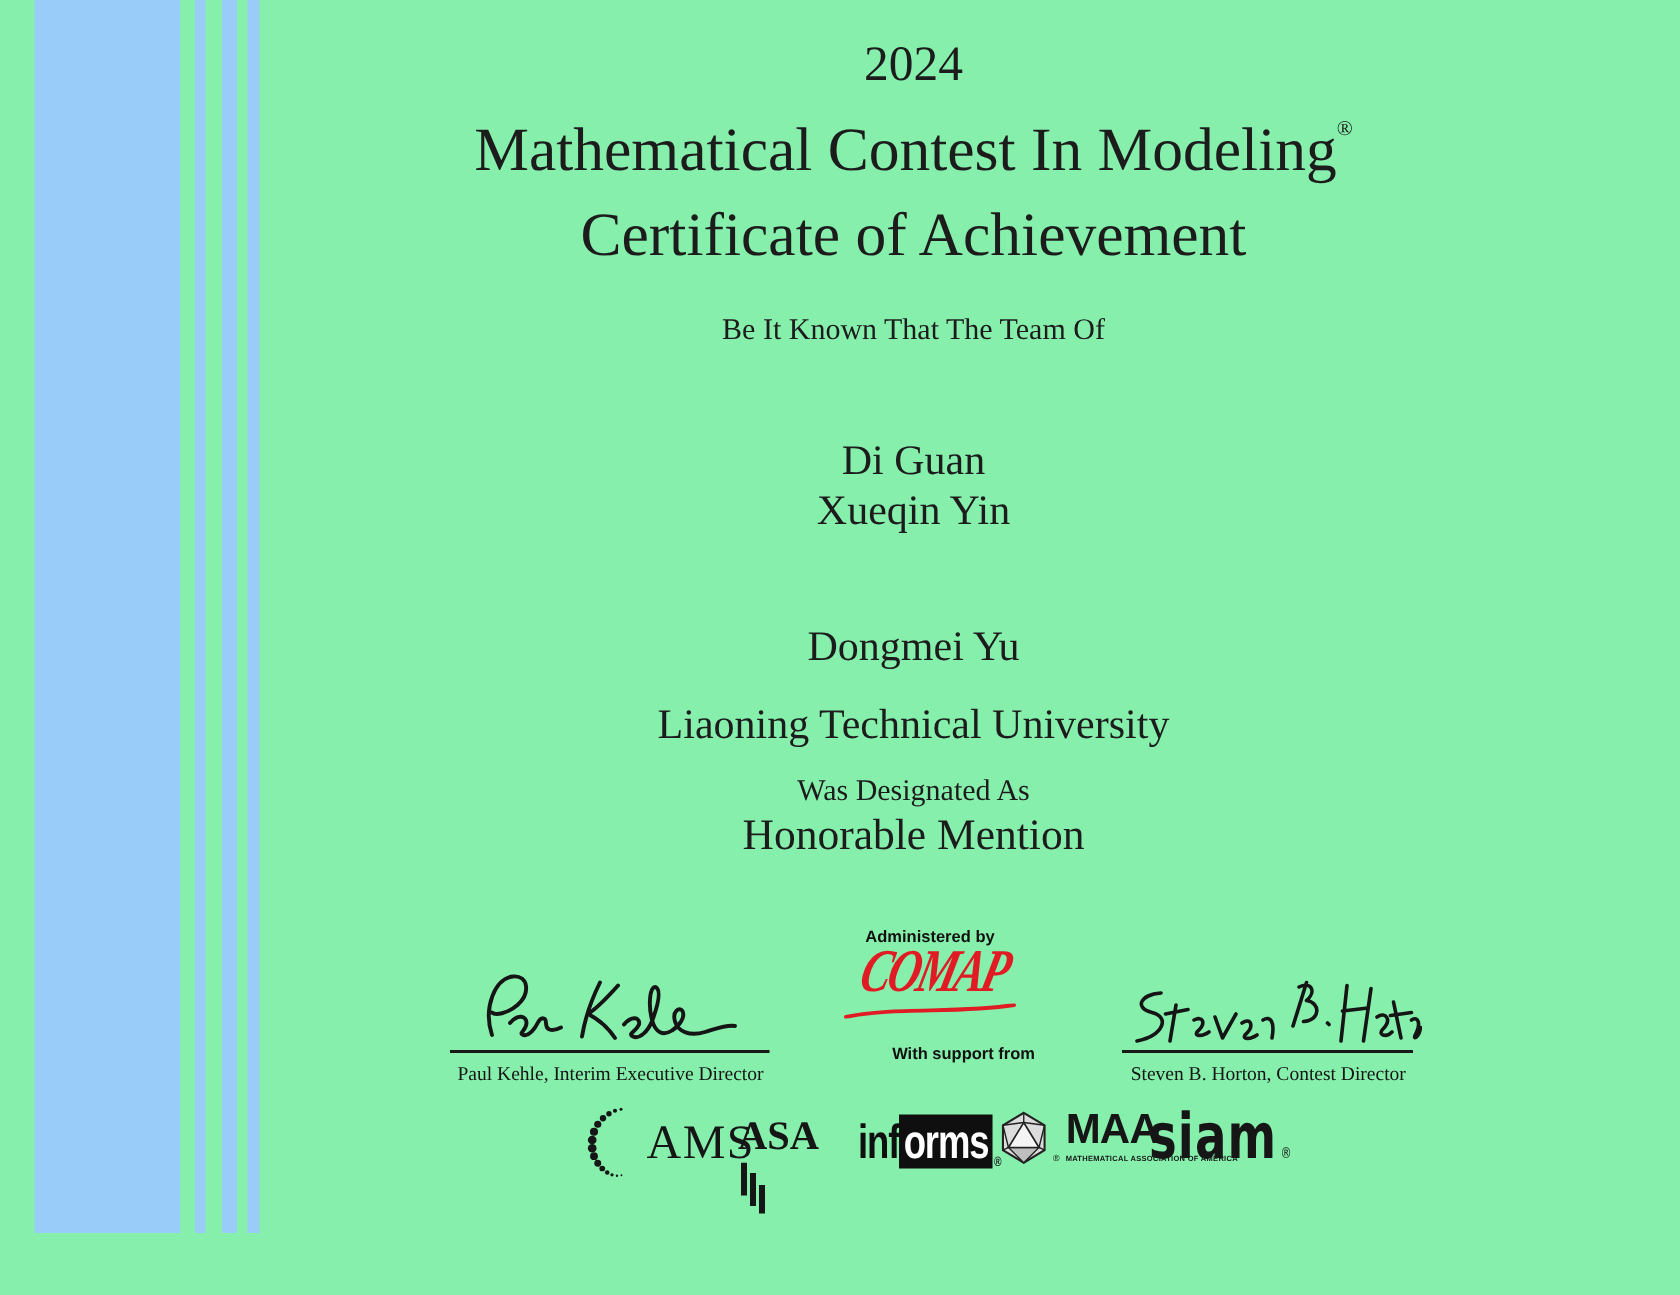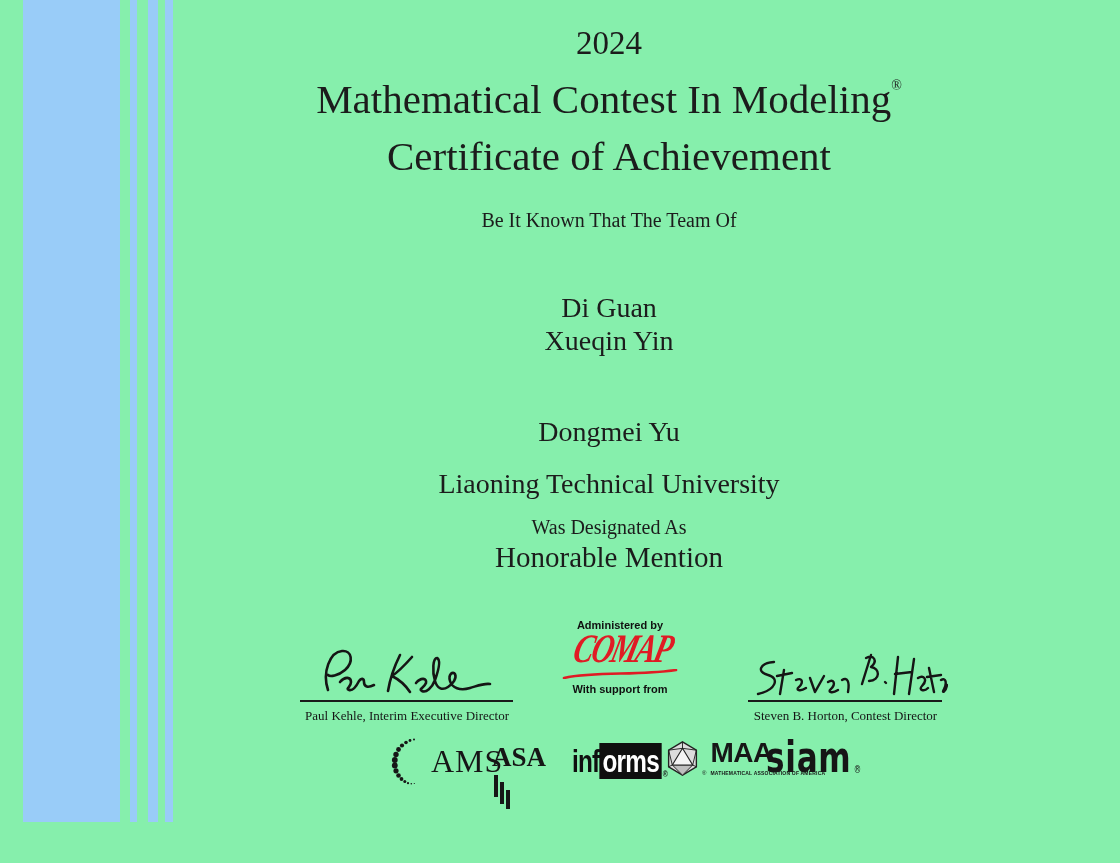--- a/index.html
+++ b/index.html
@@ -39,21 +39,21 @@
 
   
   .admin-block{position:absolute;left:550px;top:619px;width:140px;text-align:center;
     font-family:"Liberation Sans","DejaVu Sans",sans-serif;color:#101010;}
   .admin-label,.support-label{font-size:11px;font-weight:bold;}
   .comap-wrap{position:relative;height:48px;margin-top:1px;}
   .comap-text{display:inline-block;font-family:"Liberation Serif",serif;font-style:italic;font-weight:bold;
     font-size:30px;line-height:38px;color:#e01b24;letter-spacing:-2px;
     transform:skewX(-14deg) scaleY(1.35);transform-origin:50% 70%;}
   .comap-swoosh{position:absolute;left:12px;bottom:1px;}
-  .support-label{margin-top:3px;}
+  .support-label{margin-top:17px;text-align:right;}
 
   
   .sponsor{position:absolute;color:#161616;}
   .ams{left:391px;top:737px;display:flex;align-items:center;}
   .ams-word{font-size:32px;letter-spacing:1px;margin-left:14px;}
   .asa{left:492px;top:742px;display:flex;align-items:flex-start;flex-direction:column;}
   .asa-word{font-size:27px;font-weight:bold;line-height:30px;}
   .asa-bars{margin-left:2px;margin-top:3px;}
   .informs{left:572px;top:743px;display:flex;align-items:stretch;transform:scaleX(0.76);transform-origin:left top;
     font-family:"Liberation Sans","DejaVu Sans",sans-serif;font-weight:bold;font-size:32px;line-height:36px;letter-spacing:-1px;}

